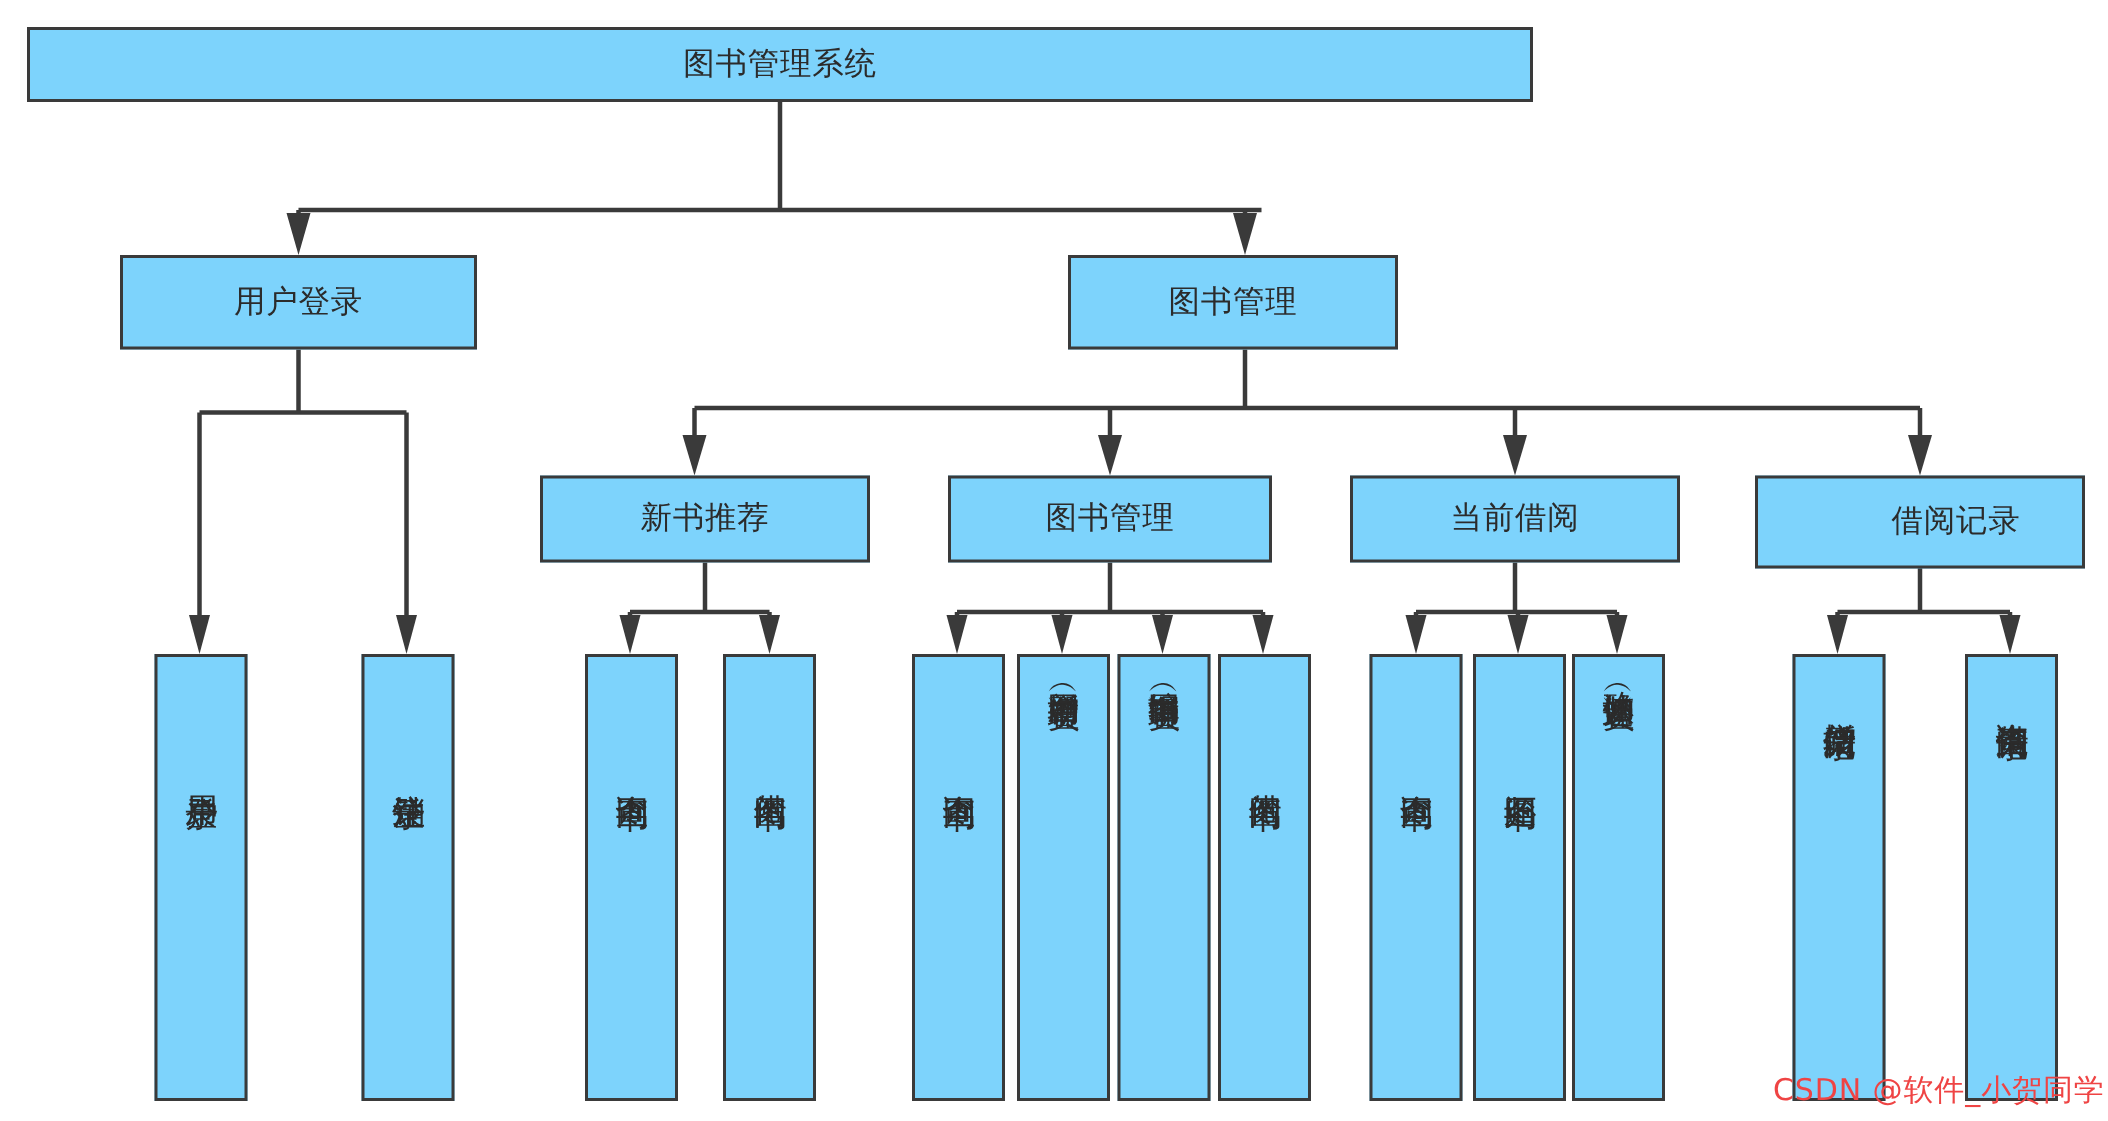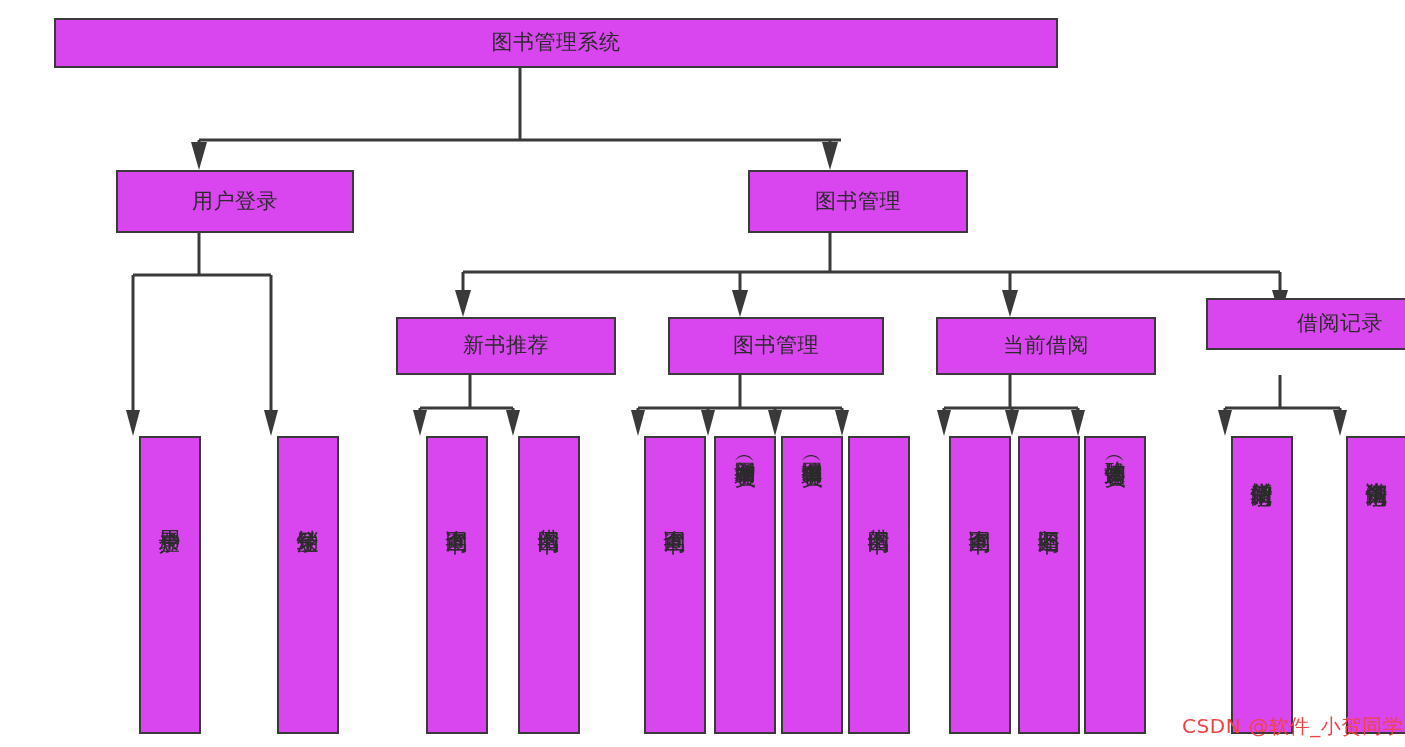--- a/index.html
+++ b/index.html
@@ -21,27 +21,26 @@
     position: absolute;
     left: 0;
     top: 0;
     width: 1405px;
     height: 747px;
     pointer-events: none;
   }
   .node {
     position: absolute;
     box-sizing: border-box;
-    background: #d946ef;
+    background: #7dd3fc;
     border: 2.5px solid #3a3a3a;
     display: flex;
     align-items: center;
     justify-content: center;
     color: #2b2b2b;
-    margin-left: 36px;
   }
   .node.horiz .label {
     writing-mode: horizontal-tb;
     font-size: 21px;
     letter-spacing: 0.5px;
     line-height: 1.1;
     white-space: nowrap;
   }
   .node.vert {
     align-items: flex-start;
@@ -164,21 +163,21 @@
 
   <div class="node horiz" style="left:360px; top:317px; width:220px; height:58px;">
     <span class="label">新书推荐</span>
   </div>
   <div class="node horiz" style="left:632px; top:317px; width:216px; height:58px;">
     <span class="label">图书管理</span>
   </div>
   <div class="node horiz" style="left:900px; top:317px; width:220px; height:58px;">
     <span class="label">当前借阅</span>
   </div>
-  <div class="node horiz" style="left:1170px; top:298px; width:220px; height:52px;padding-left:48px;">
+  <div class="node horiz" style="left:1170px; top:317px; width:220px; height:62px;padding-left:48px;">
     <span class="label">借阅记录</span>
   </div>
 
   <div class="node vert" style="left:103px; top:436px; width:62px; height:298px; padding-top:74px;">
     <span class="label">用户登录</span>
   </div>
   <div class="node vert" style="left:241px; top:436px; width:62px; height:298px; padding-top:74px;">
     <span class="label">注销登录</span>
   </div>
 

